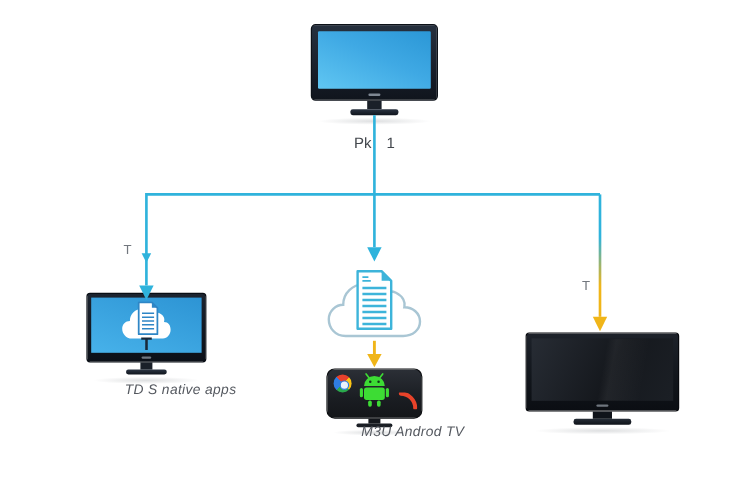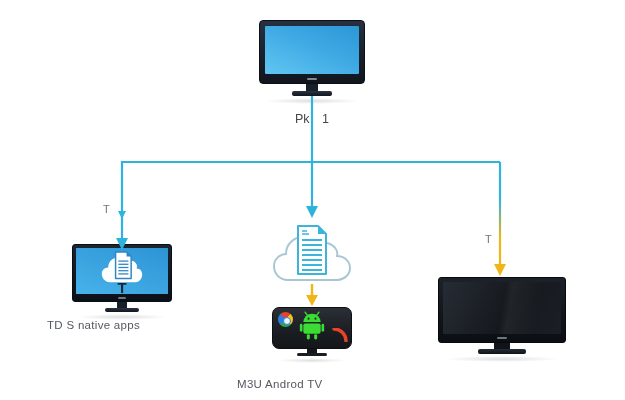--- a/index.html
+++ b/index.html
@@ -6,21 +6,21 @@
   html,body { width:625px; height:400px; }
   body { font-family:"Liberation Sans", sans-serif; background:#fff; overflow:hidden; }
   #canvas { position:relative; width:625px; height:324px; background:#ffffff; }
 
   .abs { position:absolute; }
 
   
   #connectors { position:absolute; left:0; top:0; width:625px; height:400px; z-index:5; pointer-events:none; }
 
   
-  .node-label { position:absolute; text-align:left; font-size:11.5px; color:#54585f; letter-spacing:.3px; z-index:2; }
+  .node-label { position:absolute; text-align:right; font-size:11.5px; color:#54585f; letter-spacing:.3px; z-index:2;font-style:italic; }
   .source-label { position:absolute; text-align:center; font-size:12.5px; color:#43474d; word-spacing:9px; z-index:2; }
   .branch-tag { position:absolute; font-size:11px; color:#72777e; z-index:2; }
 
   
   .monitor { left:259px; top:20px; width:106px; z-index:1; }
   .monitor-bezel { position:relative; width:106px; height:64px; background:linear-gradient(180deg,#26303e 0%,#161c27 70%,#10151d 100%); border:1px solid #0c1118; border-radius:4px; padding:5px 5px 9px 5px; }
   .monitor-screen { width:100%; height:100%; border-radius:1px; background:linear-gradient(205deg,#2b97d6 0%,#3fa9e4 45%,#60c6f2 100%); }
   .logo-dash { position:absolute; left:50%; transform:translateX(-50%); width:10px; height:2px; background:#7e8792; border-radius:1px; }
   .monitor-bezel .logo-dash { bottom:3px; }
   .stand-neck { position:relative; margin:0 auto; background:#1a2029; }
@@ -158,21 +158,21 @@
       <div class="swoosh-wrap">
         <svg width="16" height="14" viewBox="0 0 16 14">
           <path d="M2,1 A12,12 0 0 1 14,13" stroke="#e8432a" stroke-width="3.4" fill="none" stroke-linecap="round"></path>
         </svg>
       </div>
     </div>
     <div class="box-stand-neck"></div>
     <div class="box-stand-base"></div>
     <div class="dev-shadow" style="width:70px;height:5px;"></div>
   </div>
-  <div class="node-label" style="left:237px;top:378px;width:150px;">M3U Androd TV</div>
+  <div class="node-label" style="left:237px;top:354px;width:150px;">M3U Androd TV</div>
 
   <div class="abs right-tv">
     <div class="tv-bezel-dark">
       <div class="tv-screen-dark"></div>
       <div class="logo-dash"></div>
     </div>
     <div class="stand-neck" style="width:16px;height:6px;background:#10141a;"></div>
     <div class="stand-base" style="width:48px;height:5px;background:linear-gradient(180deg,#262d37,#0e1218);"></div>
     <div class="dev-shadow" style="width:116px;"></div>
   </div>

